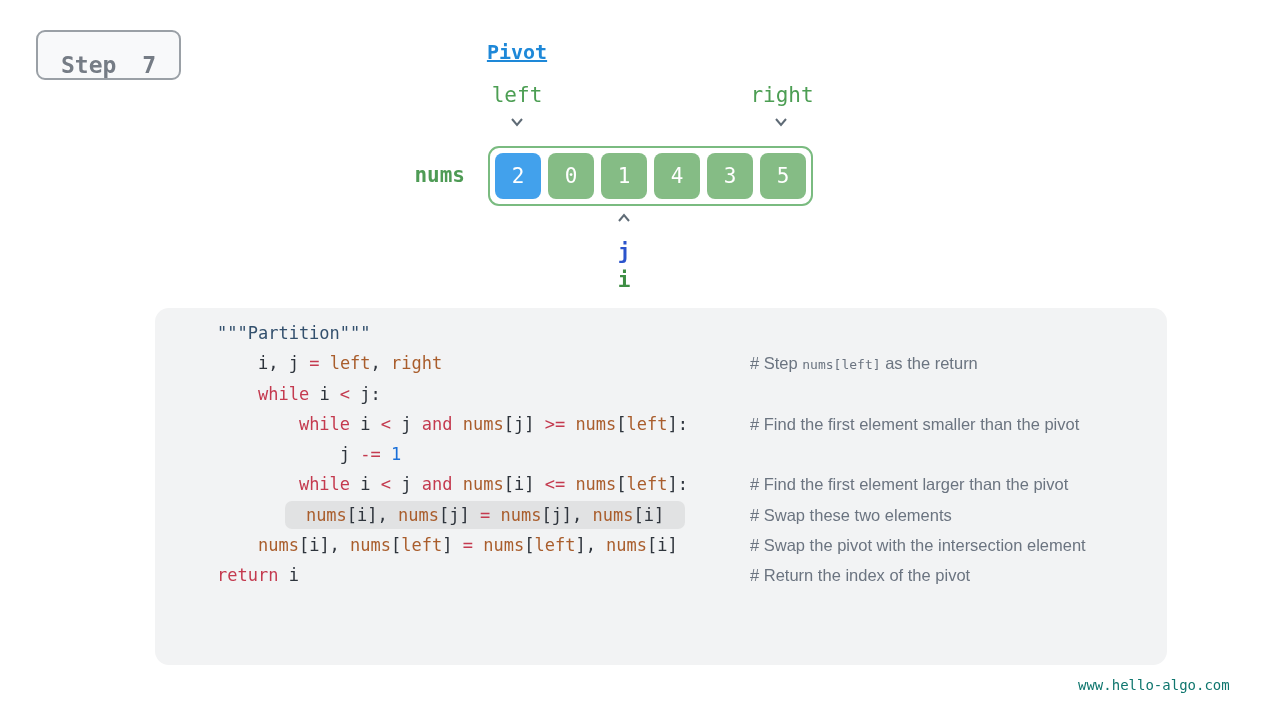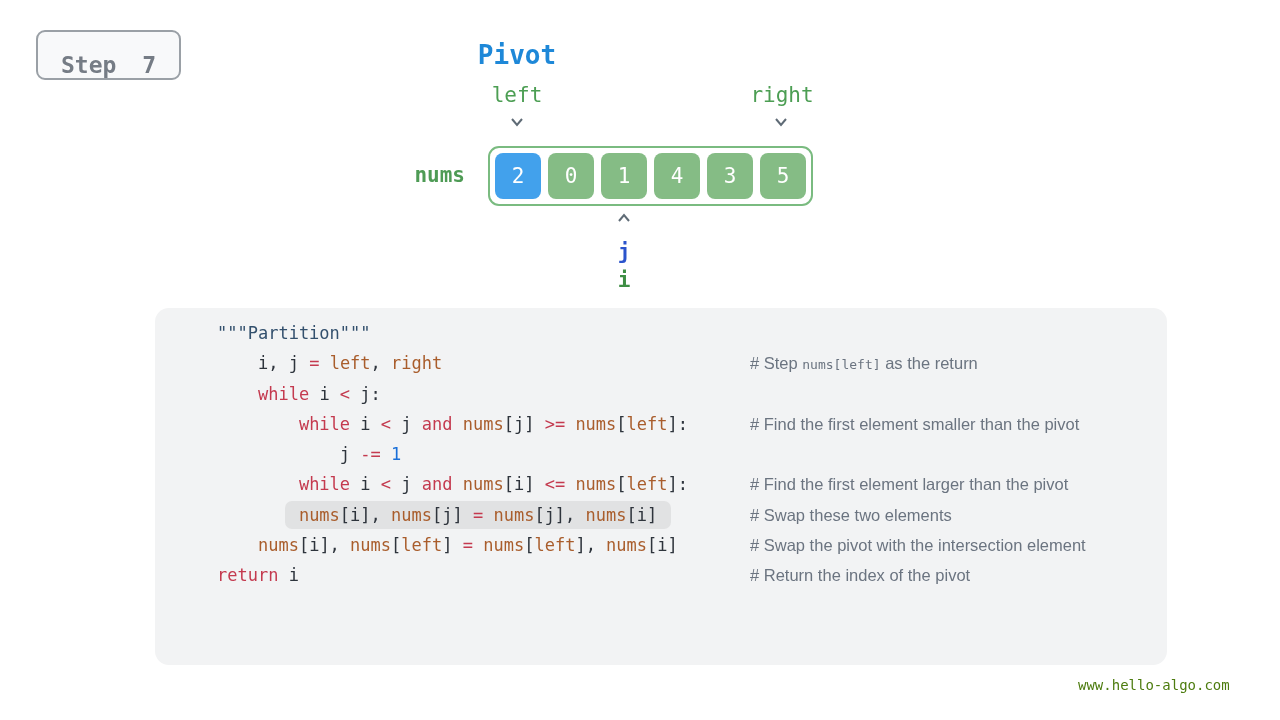--- a/index.html
+++ b/index.html
@@ -7,21 +7,21 @@
          font-family:"DejaVu Sans Mono","Liberation Mono",monospace;}
 
   
   .step-box{position:absolute;left:36px;top:30px;width:141px;height:46px;
             background:#f8f9fa;border:2px solid #9aa0a6;border-radius:9px;
             display:flex;align-items:flex-end;justify-content:center;}
   .step-box span{font-size:23px;font-weight:bold;color:#757c85;word-spacing:12px;}
 
   
   .lbl{position:absolute;transform:translateX(-50%);white-space:nowrap;}
-  .pivot-lbl{left:517px;top:40px;font-size:26px;font-weight:bold;color:#1e88d8;}
+  .pivot-lbl{left:517px;top:40px;font-size:20px;font-weight:bold;color:#1e88d8;text-decoration:underline;}
   .left-lbl{left:517px;top:83px;font-size:21px;color:#4c9e53;}
   .right-lbl{left:782px;top:83px;font-size:21px;color:#4c9e53;}
   .nums-lbl{position:absolute;left:385px;top:163px;width:80px;text-align:right;
             font-size:21px;font-weight:bold;color:#4e9b55;}
   .j-lbl{left:624px;top:240px;font-size:21px;font-weight:bold;color:#2b54cc;}
   .i-lbl{left:624px;top:268px;font-size:21px;font-weight:bold;color:#3e8e44;}
 
   .chev{position:absolute;transform:translateX(-50%);}
 
   
@@ -35,26 +35,26 @@
               background:#f2f3f4;border-radius:14px;padding-top:10px;box-sizing:border-box;}
   .code-line{position:relative;height:30.3px;line-height:30.3px;white-space:pre;
              padding-left:62px;font-size:17px;color:#2e343c;}
   .tok{white-space:pre;}
   .tok.kw{color:#c43a4f;}
   .tok.fn{color:#8d50c8;}
   .tok.arg{color:#a95d2c;}
   .tok.str{color:#33506d;}
   .tok.num{color:#1a6fd8;}
   .tok.pl{color:#2e343c;}
-  .hl{background:#e1e2e3;border-radius:7px;padding:4px 14px;margin:0 -14px;}
+  .hl{background:#e1e2e3;border-radius:7px;padding:4px 21px;margin:0 -14px;}
   .comment{position:absolute;left:595px;top:0;line-height:30.3px;white-space:pre;
            font-family:"Liberation Sans",sans-serif;font-size:16.5px;color:#6b7480;}
   .comment .cmono{font-family:"DejaVu Sans Mono","Liberation Mono",monospace;font-size:13px;}
 
-  .watermark{position:absolute;left:1078px;top:677px;font-size:14px;color:#4d7c0f;}
+  .watermark{position:absolute;left:1078px;top:677px;font-size:14px;color:#0f766e;}
 </style>
 </head>
 <body>
 
 <div class="stage">
 
   <div class="step-box">
     <span>Step 7</span>
   </div>
 

